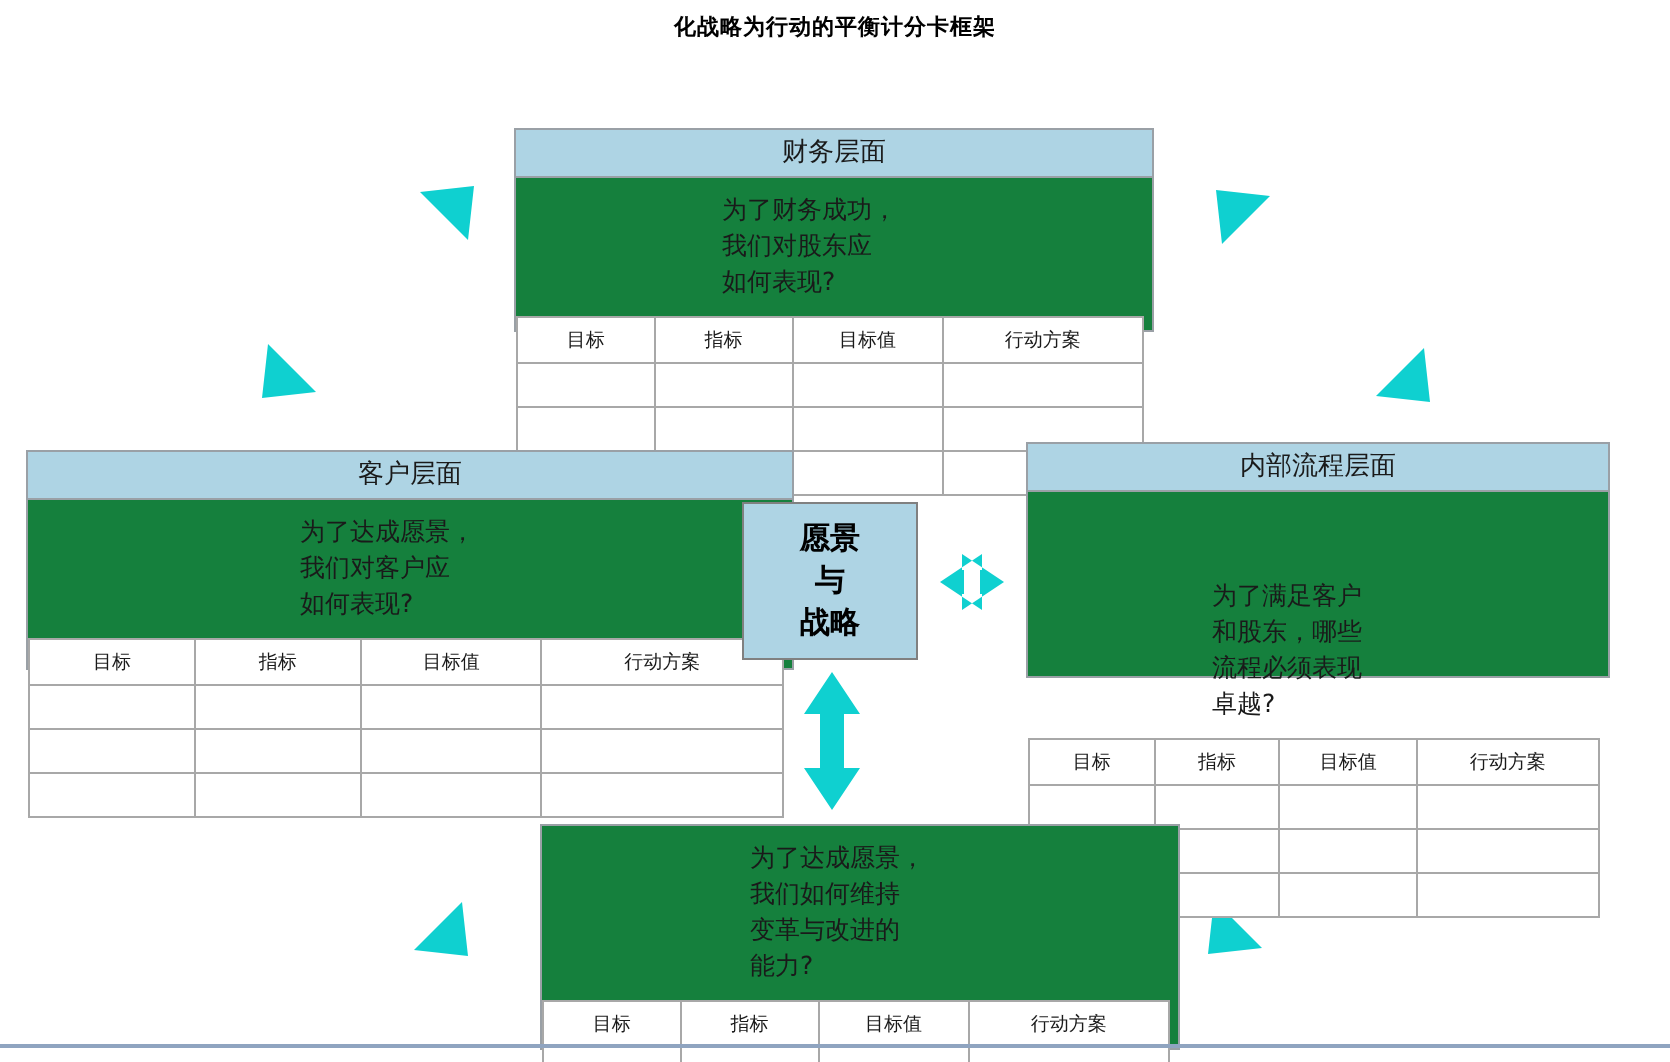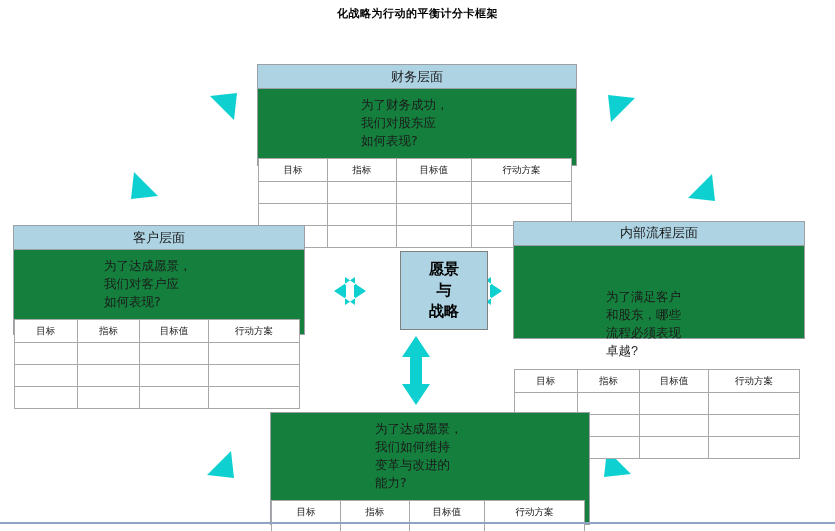--- a/index.html
+++ b/index.html
@@ -109,27 +109,27 @@
   .col-d { width: 32%; }
 
   
   #box-financial {
     left: 257px; top: 64px; width: 320px; height: 102px;
   }
   #box-financial .persp-question { width: 128px; }
   #box-financial .persp-body { height: 77px; }
 
   #box-customer {
-    left: 13px; top: 225px; width: 292px; height: 110px;
+    left: 13px; top: 225px; width: 384px; height: 110px;
   }
   #box-customer .persp-question { width: 126px; }
   #box-customer .persp-body { height: 85px; }
 
   #box-internal {
-    left: 513px; top: 221px; width: 292px; height: 118px; font-family: Liberation Mono, monospace;
+    left: 513px; top: 221px; width: 292px; height: 118px;
   }
   #box-internal .persp-question { width: 122px; margin-top: 36px; }
   #box-internal .persp-body { height: 93px; }
 
   #box-learning {
     left: 270px; top: 412px; width: 320px; height: 113px;
   }
   #box-learning .persp-question { width: 126px; }
   #box-learning .persp-body { height: 88px; }
 
@@ -140,21 +140,20 @@
     top: 251px;
     width: 88px;
     height: 79px;
     background: #aed4e4;
     border: 1px solid #808080;
     box-sizing: border-box;
     display: flex;
     flex-direction: column;
     align-items: center;
     justify-content: center;
-    margin-left: 29px;
   }
   #box-vision .vision-line {
     font-size: 15px;
     font-weight: bold;
     color: #000000;
     line-height: 21px;
     text-align: center;
   }
 
   

